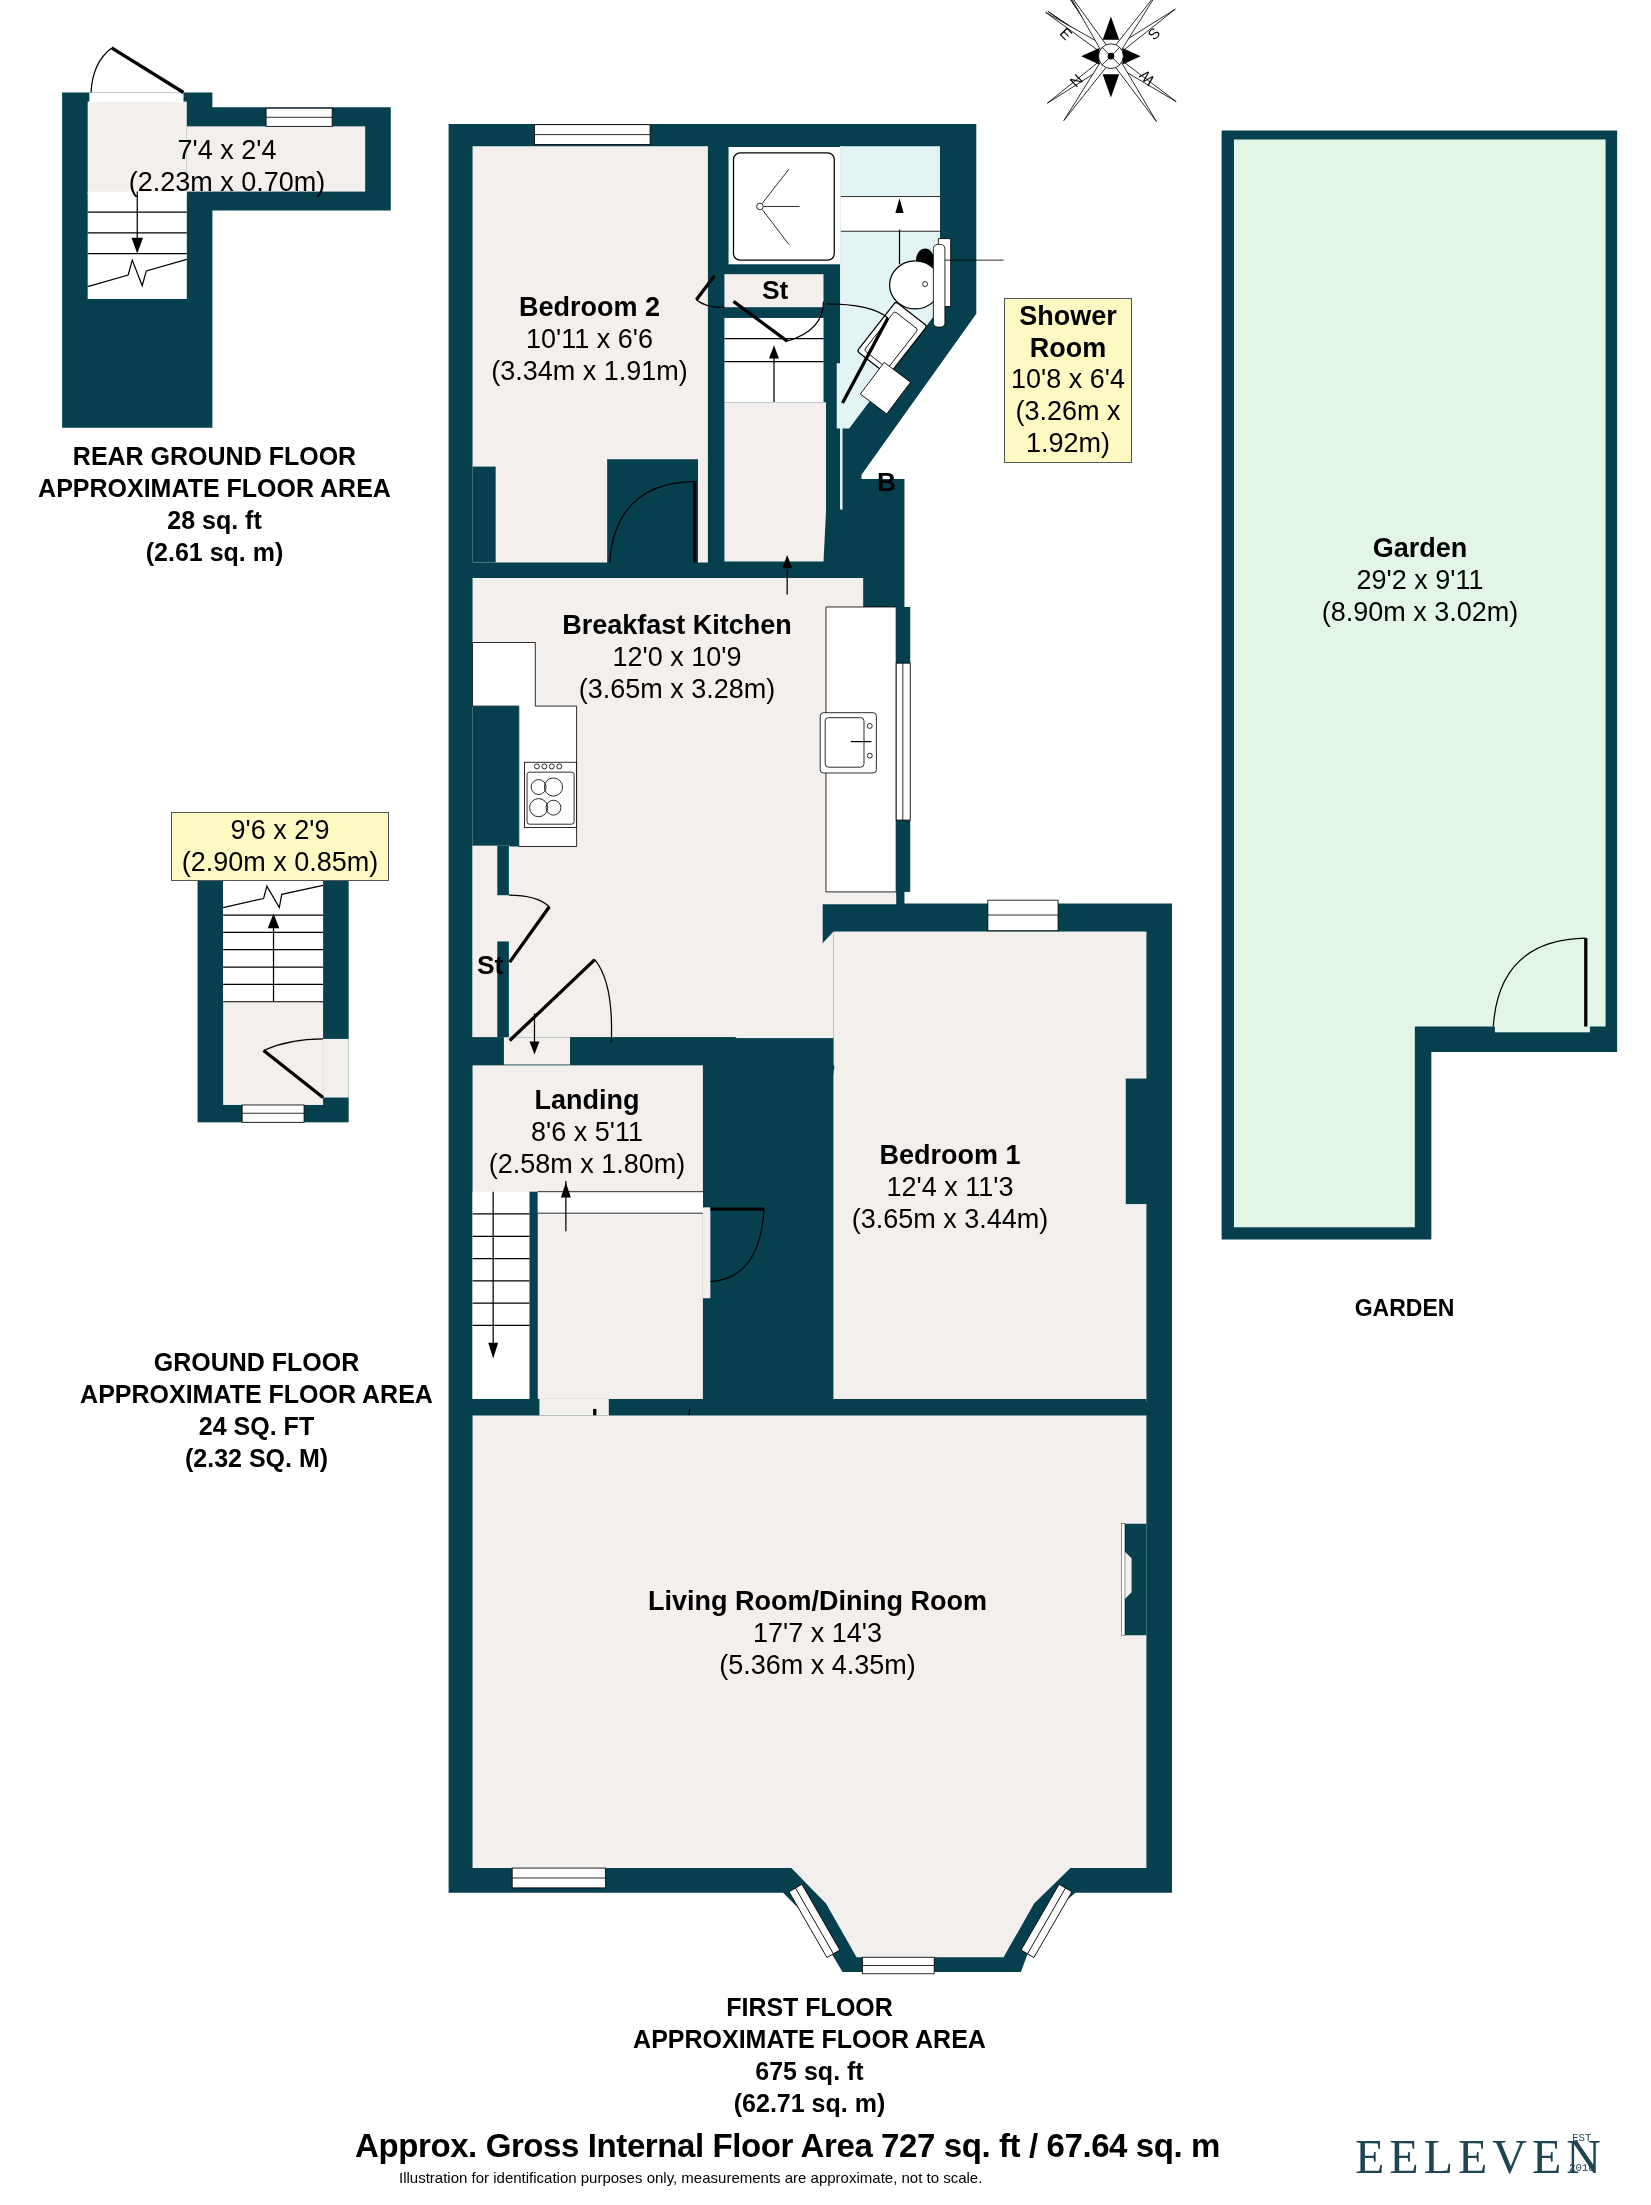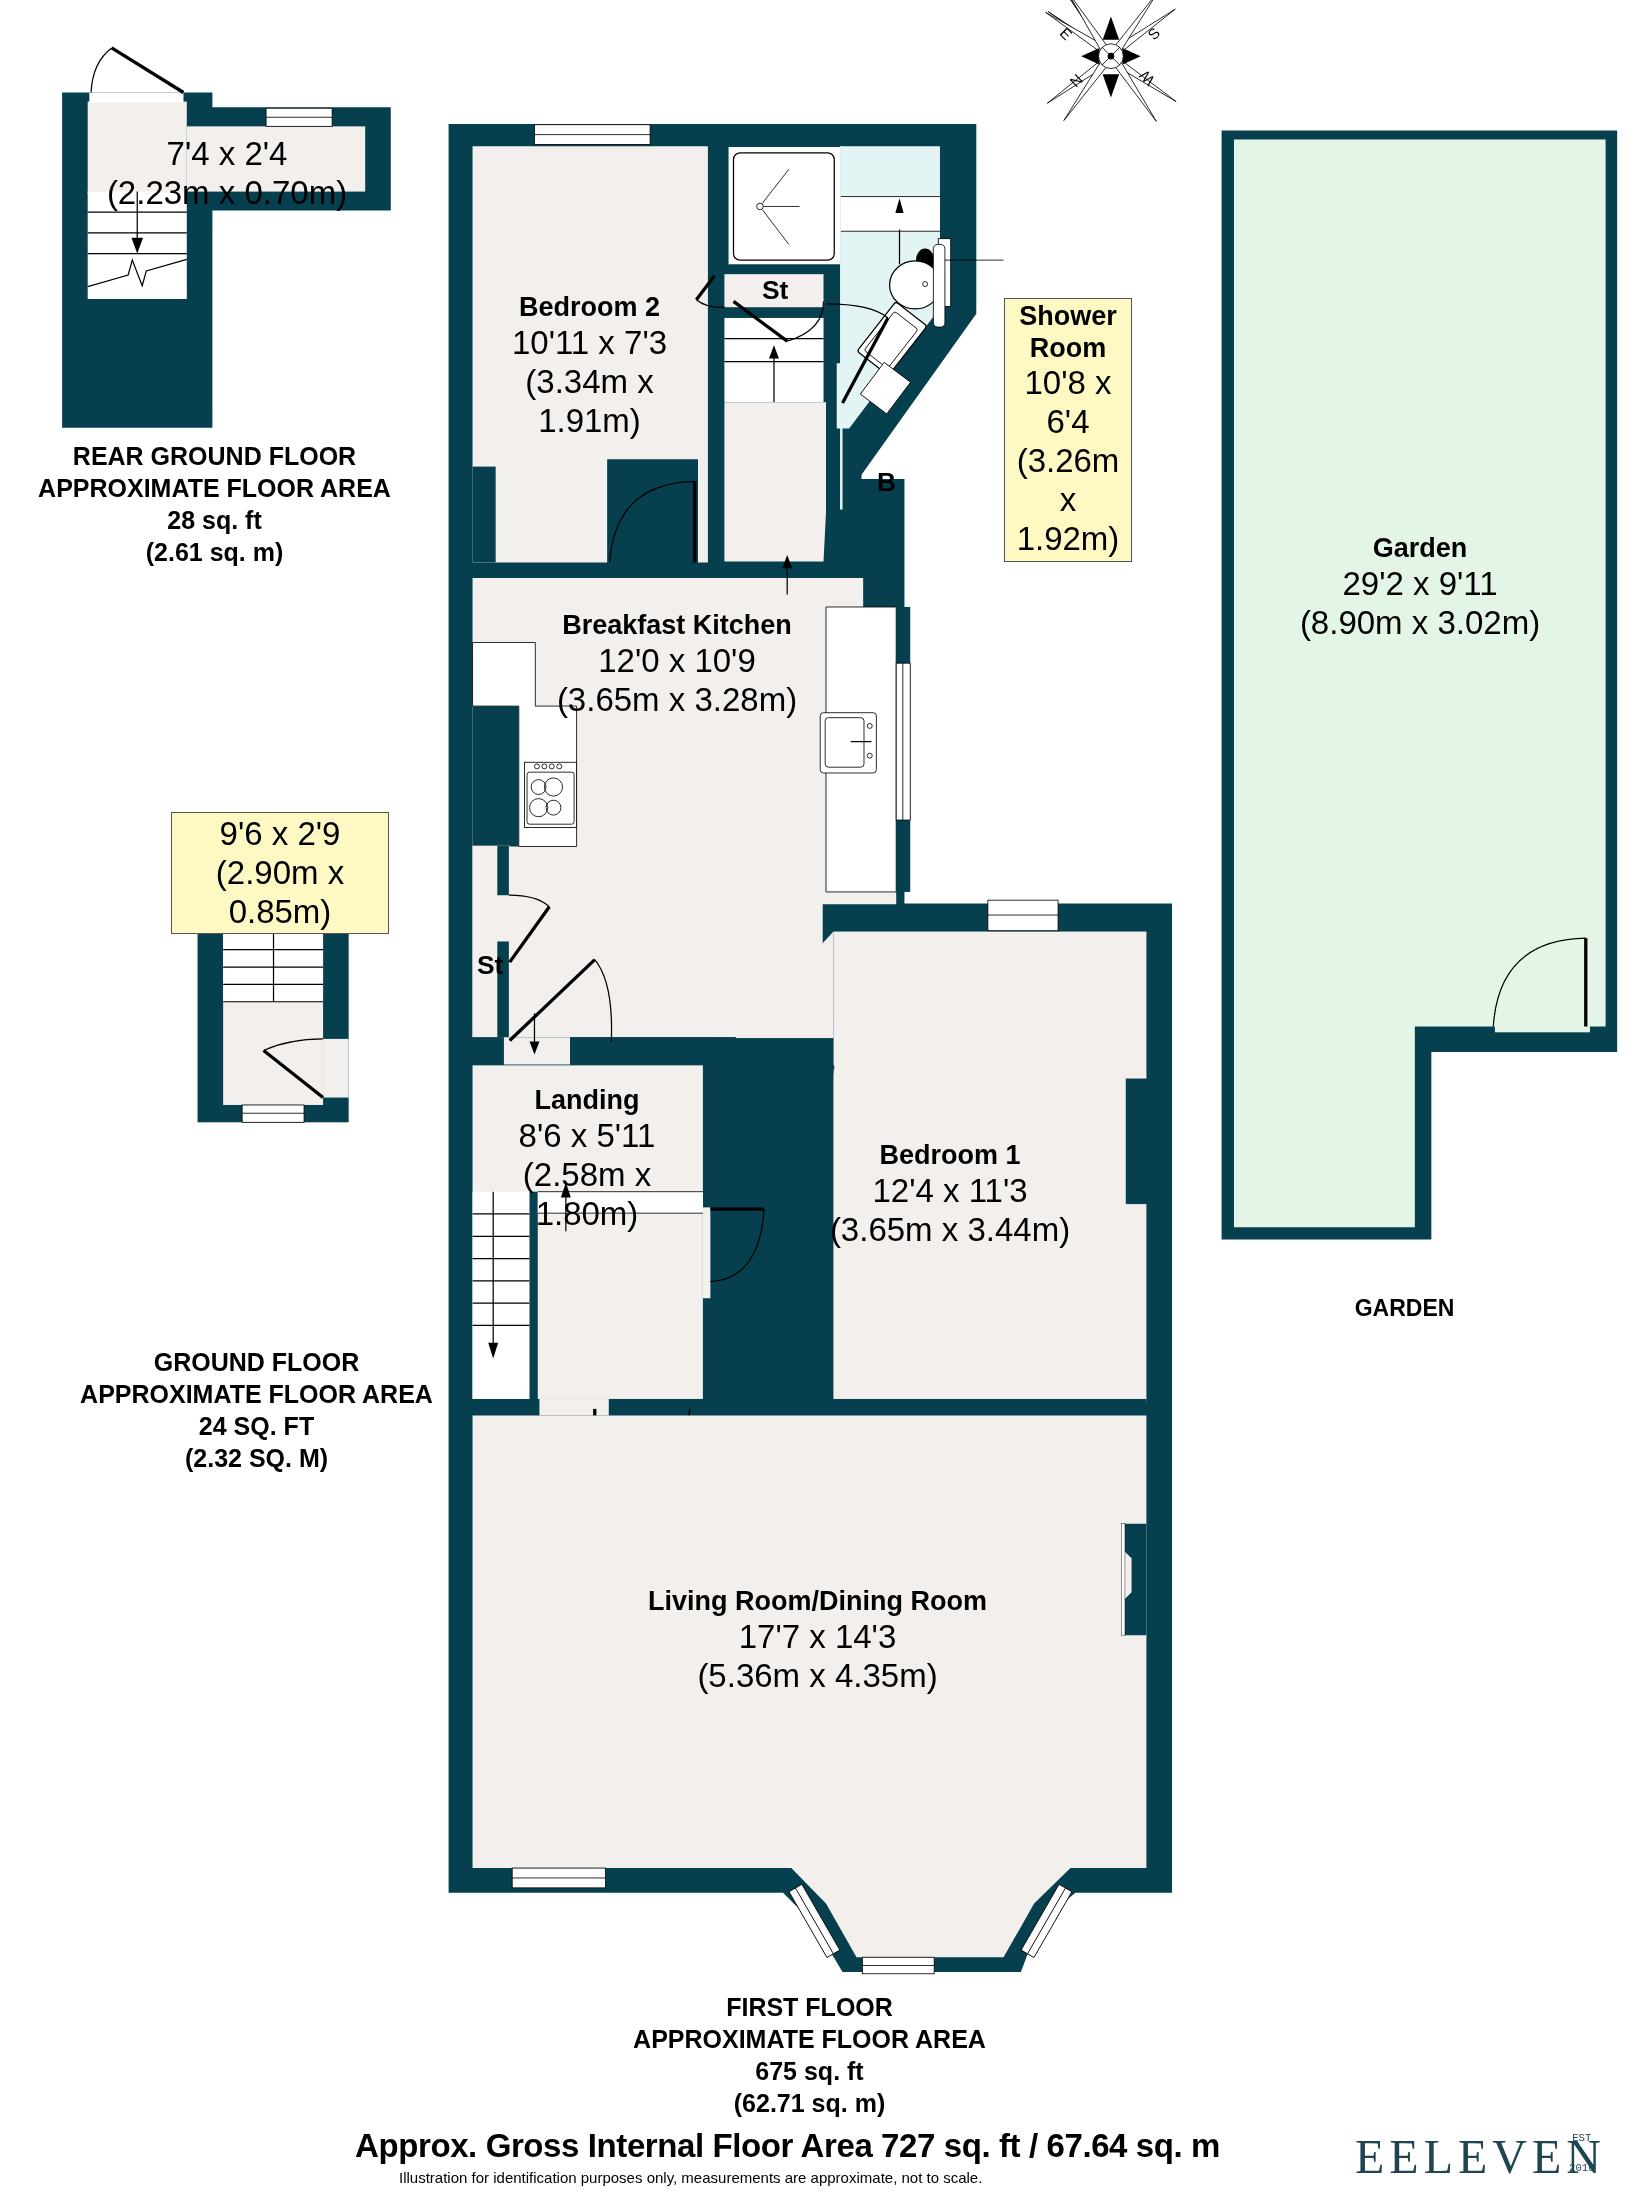--- a/index.html
+++ b/index.html
@@ -1,20 +1,20 @@
 <!DOCTYPE html>
 <html style="font-size:13.2px"><head>
 <meta charset="utf-8">
 <style>
   html,body{margin:0;padding:0;background:#ffffff;}
   body{width:1652px;height:2205px;position:relative;overflow:hidden;font-family:"Liberation Sans",sans-serif;color:#000;}
   svg{position:absolute;left:0;top:0;}
   .lbl{position:absolute;text-align:center;line-height:1.18;}
   .room-name{font-weight:bold;font-size:27px;font-family:"Liberation Sans",sans-serif;}
-  .room-dim{font-size:33px;font-family:"Liberation Sans",sans-serif;}
+  .room-dim{font-size:27px;font-family:"Liberation Sans",sans-serif;}
   .floor-cap{position:absolute;text-align:center;font-weight:bold;font-size:25px;line-height:1.28;font-family:"Liberation Sans",sans-serif;}
   .boxed{border:1.7px solid #555;background:#fef9c3;padding:1.7px 5px;}
   .st{font-weight:bold;font-size:26.4px;position:absolute;}
   .footer-main{position:absolute;left:355px;top:2127px;font-weight:bold;font-size:33px;letter-spacing:-0.4px;}
   .footer-sub{position:absolute;left:399px;top:2169px;font-size:15px;}
   .brand{position:absolute;left:1355px;top:2129px;font-size:48px;letter-spacing:5px;color:#1f4452;font-family:"Liberation Serif",serif;}
   .brand-est{position:absolute;left:1569px;top:2131px;font-size:10.7px;color:#1f4452;font-family:Liberation Mono, monospace;text-align:center;line-height:1.4;}
 </style>
 </head>
 <body>
@@ -267,21 +267,21 @@
 </div>
 <div class="floor-cap" style="left:16.5px;top:440px;width:396px;">
   <div>REAR GROUND FLOOR</div>
   <div>APPROXIMATE FLOOR AREA</div>
   <div>28 sq. ft</div>
   <div>(2.61 sq. m)</div>
 </div>
 
 <div class="lbl" style="left:472px;top:292px;width:235px;">
   <div class="room-name">Bedroom 2</div>
-  <div class="room-dim">10'11 x 7'3</div>
+  <div class="room-dim">10'11 x 6'6</div>
   <div class="room-dim">(3.34m x 1.91m)</div>
 </div>
 
 <div class="st" style="left:762px;top:275px;">St</div>
 <div class="st" style="left:877px;top:467px;">B</div>
 
 <div class="lbl boxed" style="left:1004px;top:298px;width:116px;">
   <div class="room-name">Shower Room</div>
   <div class="room-dim">10'8 x 6'4</div>
   <div class="room-dim">(3.26m x 1.92m)</div>

